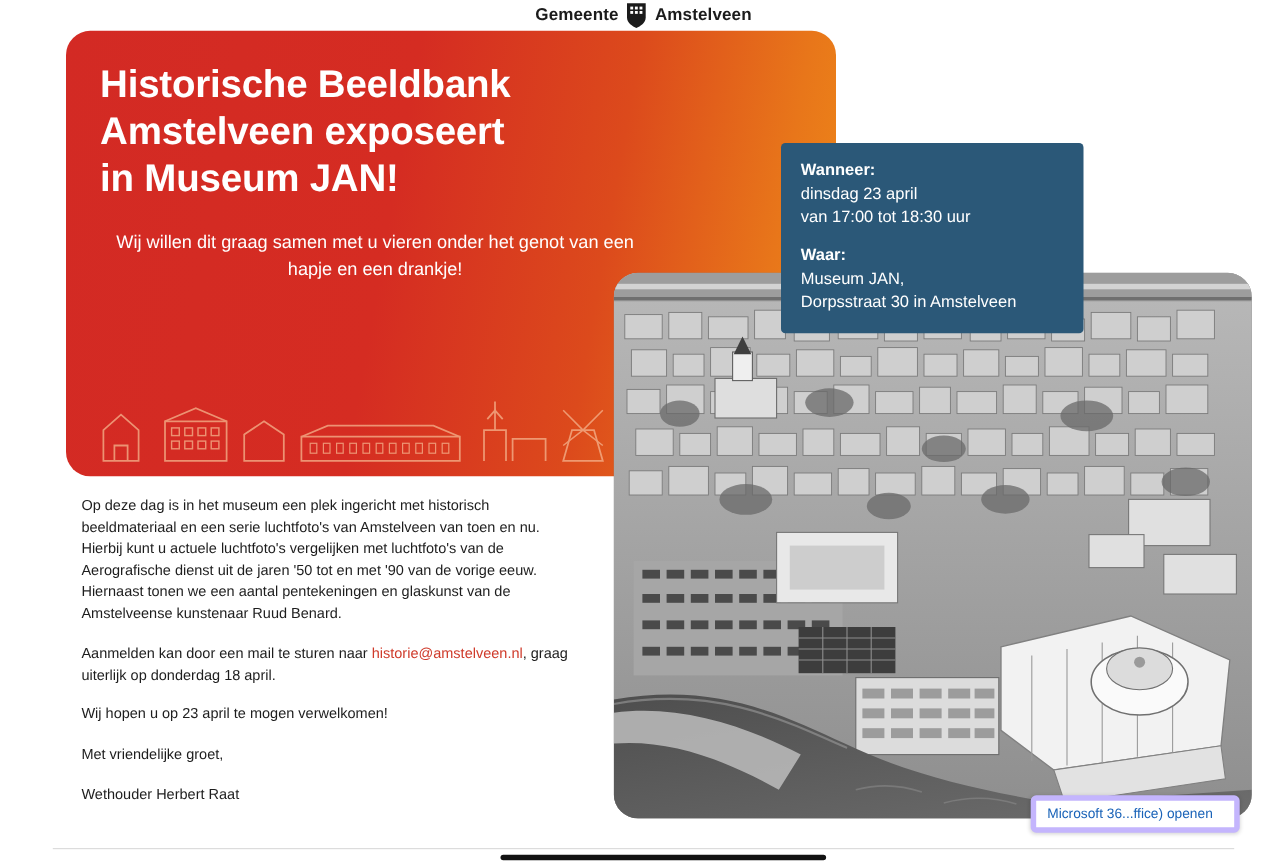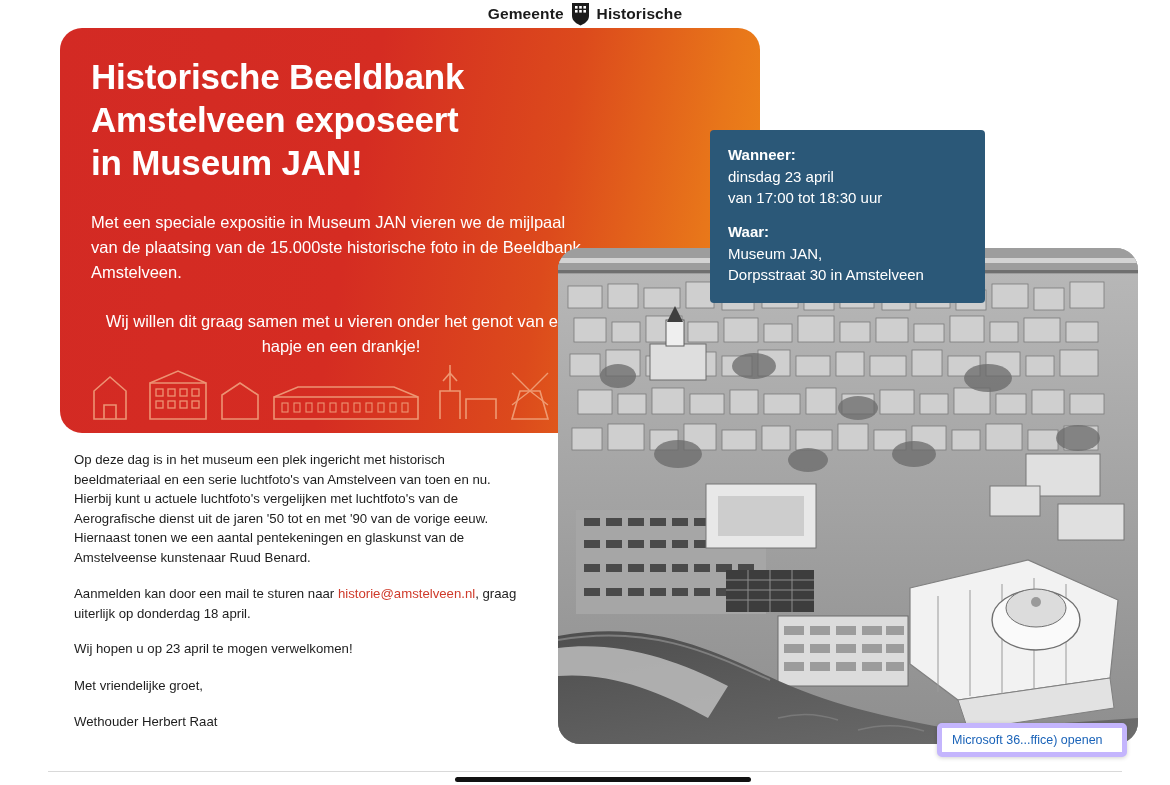--- a/index.html
+++ b/index.html
@@ -198,31 +198,30 @@
       <svg width="19" height="24" viewBox="0 0 19 24">
         <path d="M1 1 H18 V14 C18 19 13 22 9.5 23.5 C6 22 1 19 1 14 Z" fill="#1b1b1b"></path>
         <rect x="4" y="4" width="2.6" height="2.6" fill="#ffffff"></rect>
         <rect x="8.2" y="4" width="2.6" height="2.6" fill="#ffffff"></rect>
         <rect x="12.4" y="4" width="2.6" height="2.6" fill="#ffffff"></rect>
         <rect x="4" y="8" width="2.6" height="2.6" fill="#ffffff"></rect>
         <rect x="8.2" y="8" width="2.6" height="2.6" fill="#ffffff"></rect>
         <rect x="12.4" y="8" width="2.6" height="2.6" fill="#ffffff"></rect>
       </svg>
     </span>
-    <span class="logo-text">Historische</span>
+    <span class="logo-text">Amstelveen</span>
   </div>
 
   <div class="hero">
     <div class="hero-inner">
       <h1>
         <span>Historische Beeldbank</span><br>
         <span>Amstelveen exposeert</span><br>
         <span>in Museum JAN!</span>
       </h1>
-      <p class="p1">Met een speciale expositie in Museum JAN vieren we de mijlpaal van de plaatsing van de 15.000ste historische foto in de Beeldbank Amstelveen.</p>
       <p class="p2">Wij willen dit graag samen met u vieren onder het genot van een hapje en een drankje!</p>
     </div>
 
     <div class="skyline">
       <svg width="560" height="62" viewBox="0 0 560 62">
         <g fill="none" stroke="#f4b08a" stroke-width="1.6" opacity="0.85">
 
           <path d="M6 58 V30 L22 16 L38 30 V58 Z"></path>
           <path d="M16 58 V44 H28 V58"></path>
 

